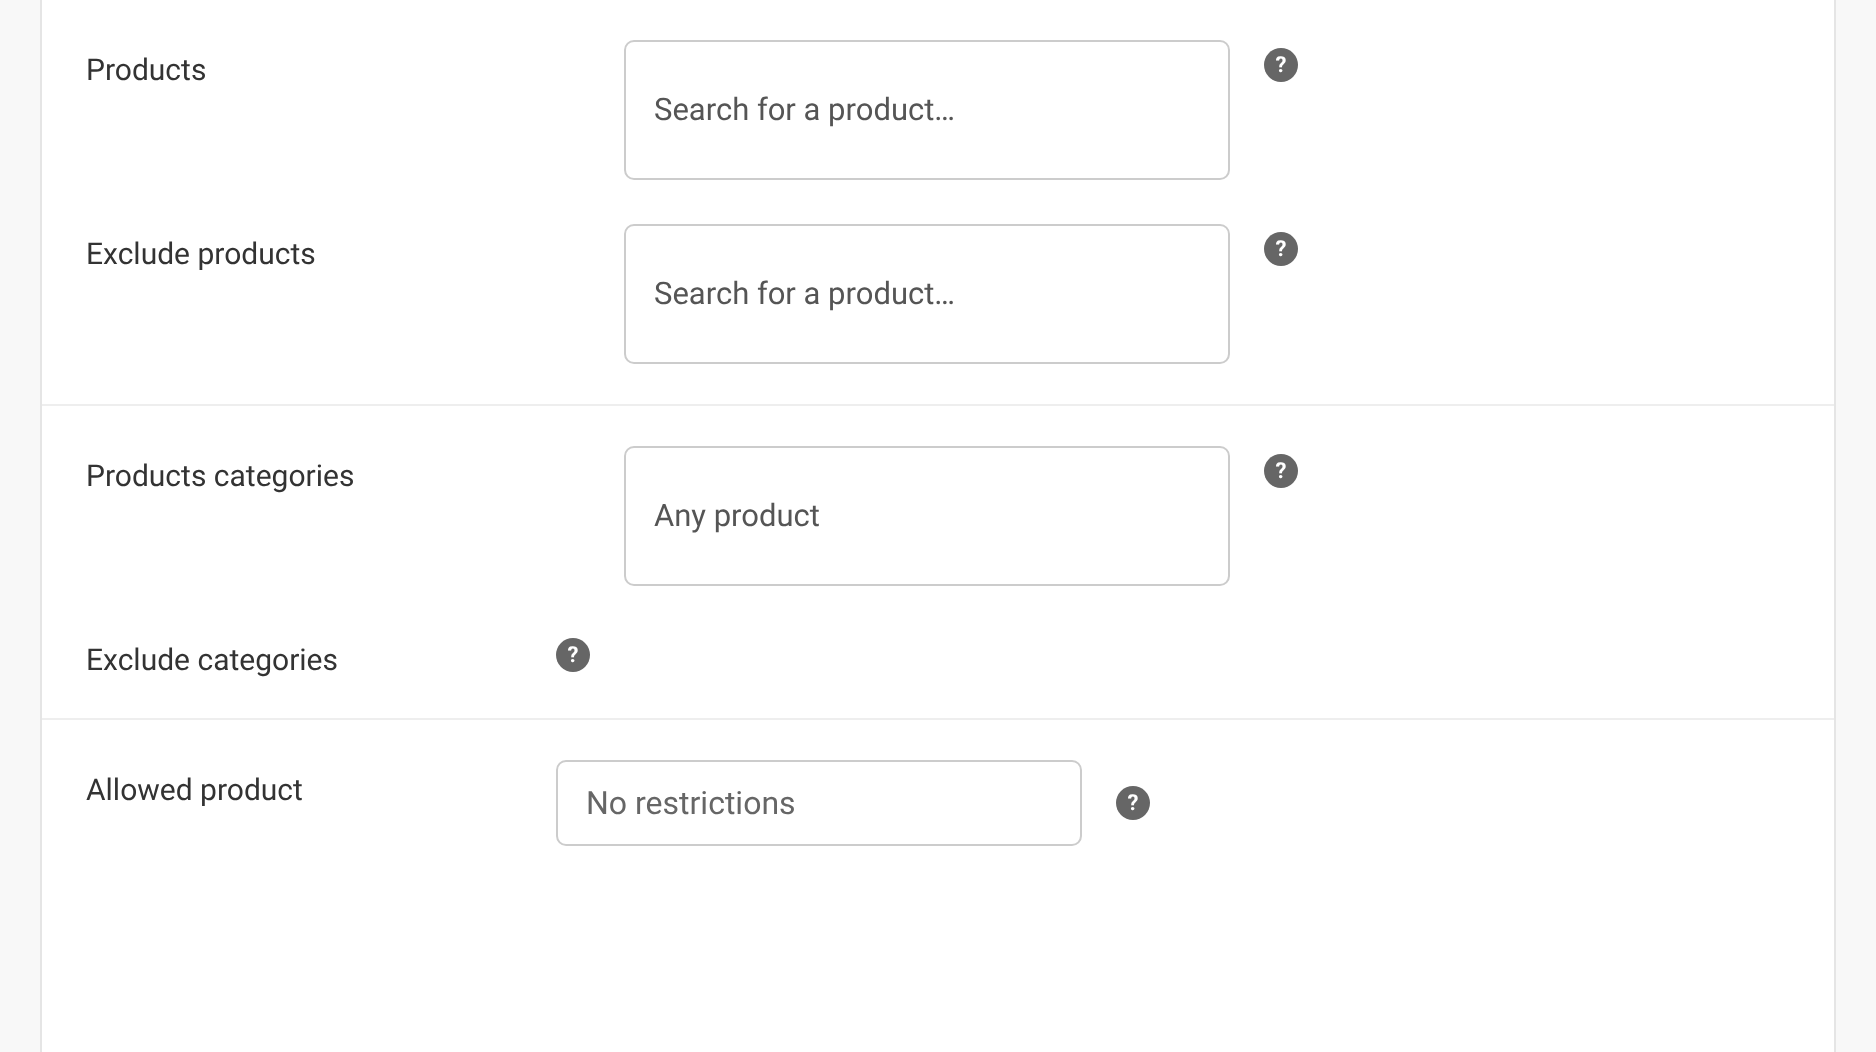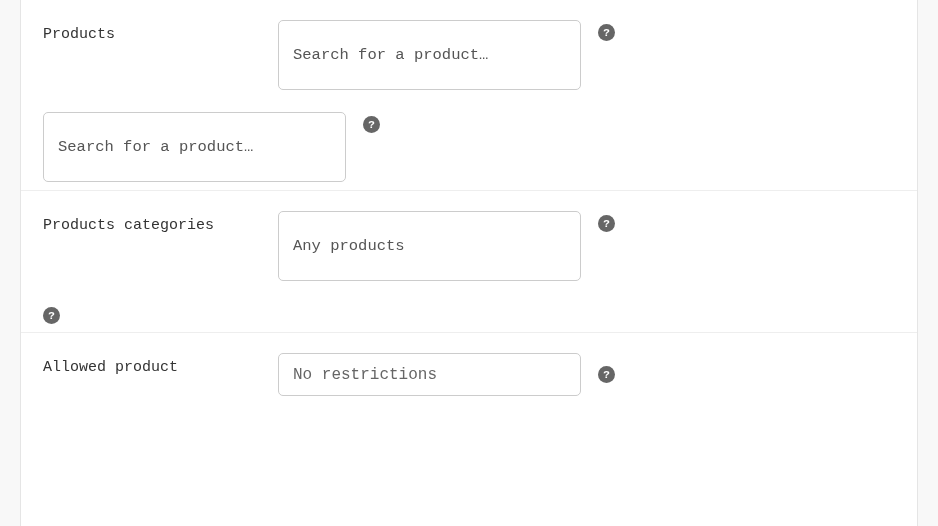--- a/index.html
+++ b/index.html
@@ -16,22 +16,21 @@
     }
     .container {
       background: #fff;
       margin: 0 20px;
       border-left: 1px solid #e5e5e5;
       border-right: 1px solid #e5e5e5;
       height: 100%;
     }
     .section {
       border-bottom: 1px solid #eeeeee;
-      padding: 6px 0 0 0;
-      font-family: Liberation Mono, monospace;
+      padding: 6px 0 12px 0;
     }
     .section:last-child {
       border-bottom: none;
     }
     .field-row {
       display: flex;
       align-items: flex-start;
       padding: 14px 22px 8px 22px;
     }
     .field-label {
@@ -51,23 +50,24 @@
       min-height: 70px;
       border: 1px solid #cccccc;
       border-radius: 5px;
       padding: 20px 14px;
       font-size: 15.5px;
       color: #555;
       background: #fff;
       display: flex;
       align-items: center;
       cursor: text;
+      margin-left: 34px;
     }
     .text-input {
-      width: 303px;
+      width: 263px;
       height: 43px;
       border: 1px solid #cccccc;
       border-radius: 5px;
       padding: 8px 14px;
       font-size: 16px;
       color: #555;
       background: #fff;
       font-family: inherit;
       outline: none;
     }
@@ -104,41 +104,43 @@
       <div class="field-label">Products</div>
       <div class="field-control">
         <div class="select-box">
           <span>Search for a product…</span>
         </div>
         <span class="help-icon">?</span>
       </div>
     </div>
 
     <div class="field-row field-with-tall-box">
+      <div class="field-label">Exclude products</div>
       <div class="field-control">
         <div class="select-box">
           <span>Search for a product…</span>
         </div>
         <span class="help-icon">?</span>
       </div>
     </div>
   </div>
 
   <div class="section">
     <div class="field-row field-with-tall-box">
       <div class="field-label">Products categories</div>
       <div class="field-control">
         <div class="select-box">
-          <span>Any products</span>
+          <span>Any product</span>
         </div>
         <span class="help-icon">?</span>
       </div>
     </div>
 
     <div class="field-row field-with-tall-box">
+      <div class="field-label">Exclude categories</div>
       <div class="field-control">
         <span class="help-icon">?</span>
       </div>
     </div>
   </div>
 
   <div class="section">
     <div class="field-row">
       <div class="field-label">Allowed product</div>
       <div class="field-control">

